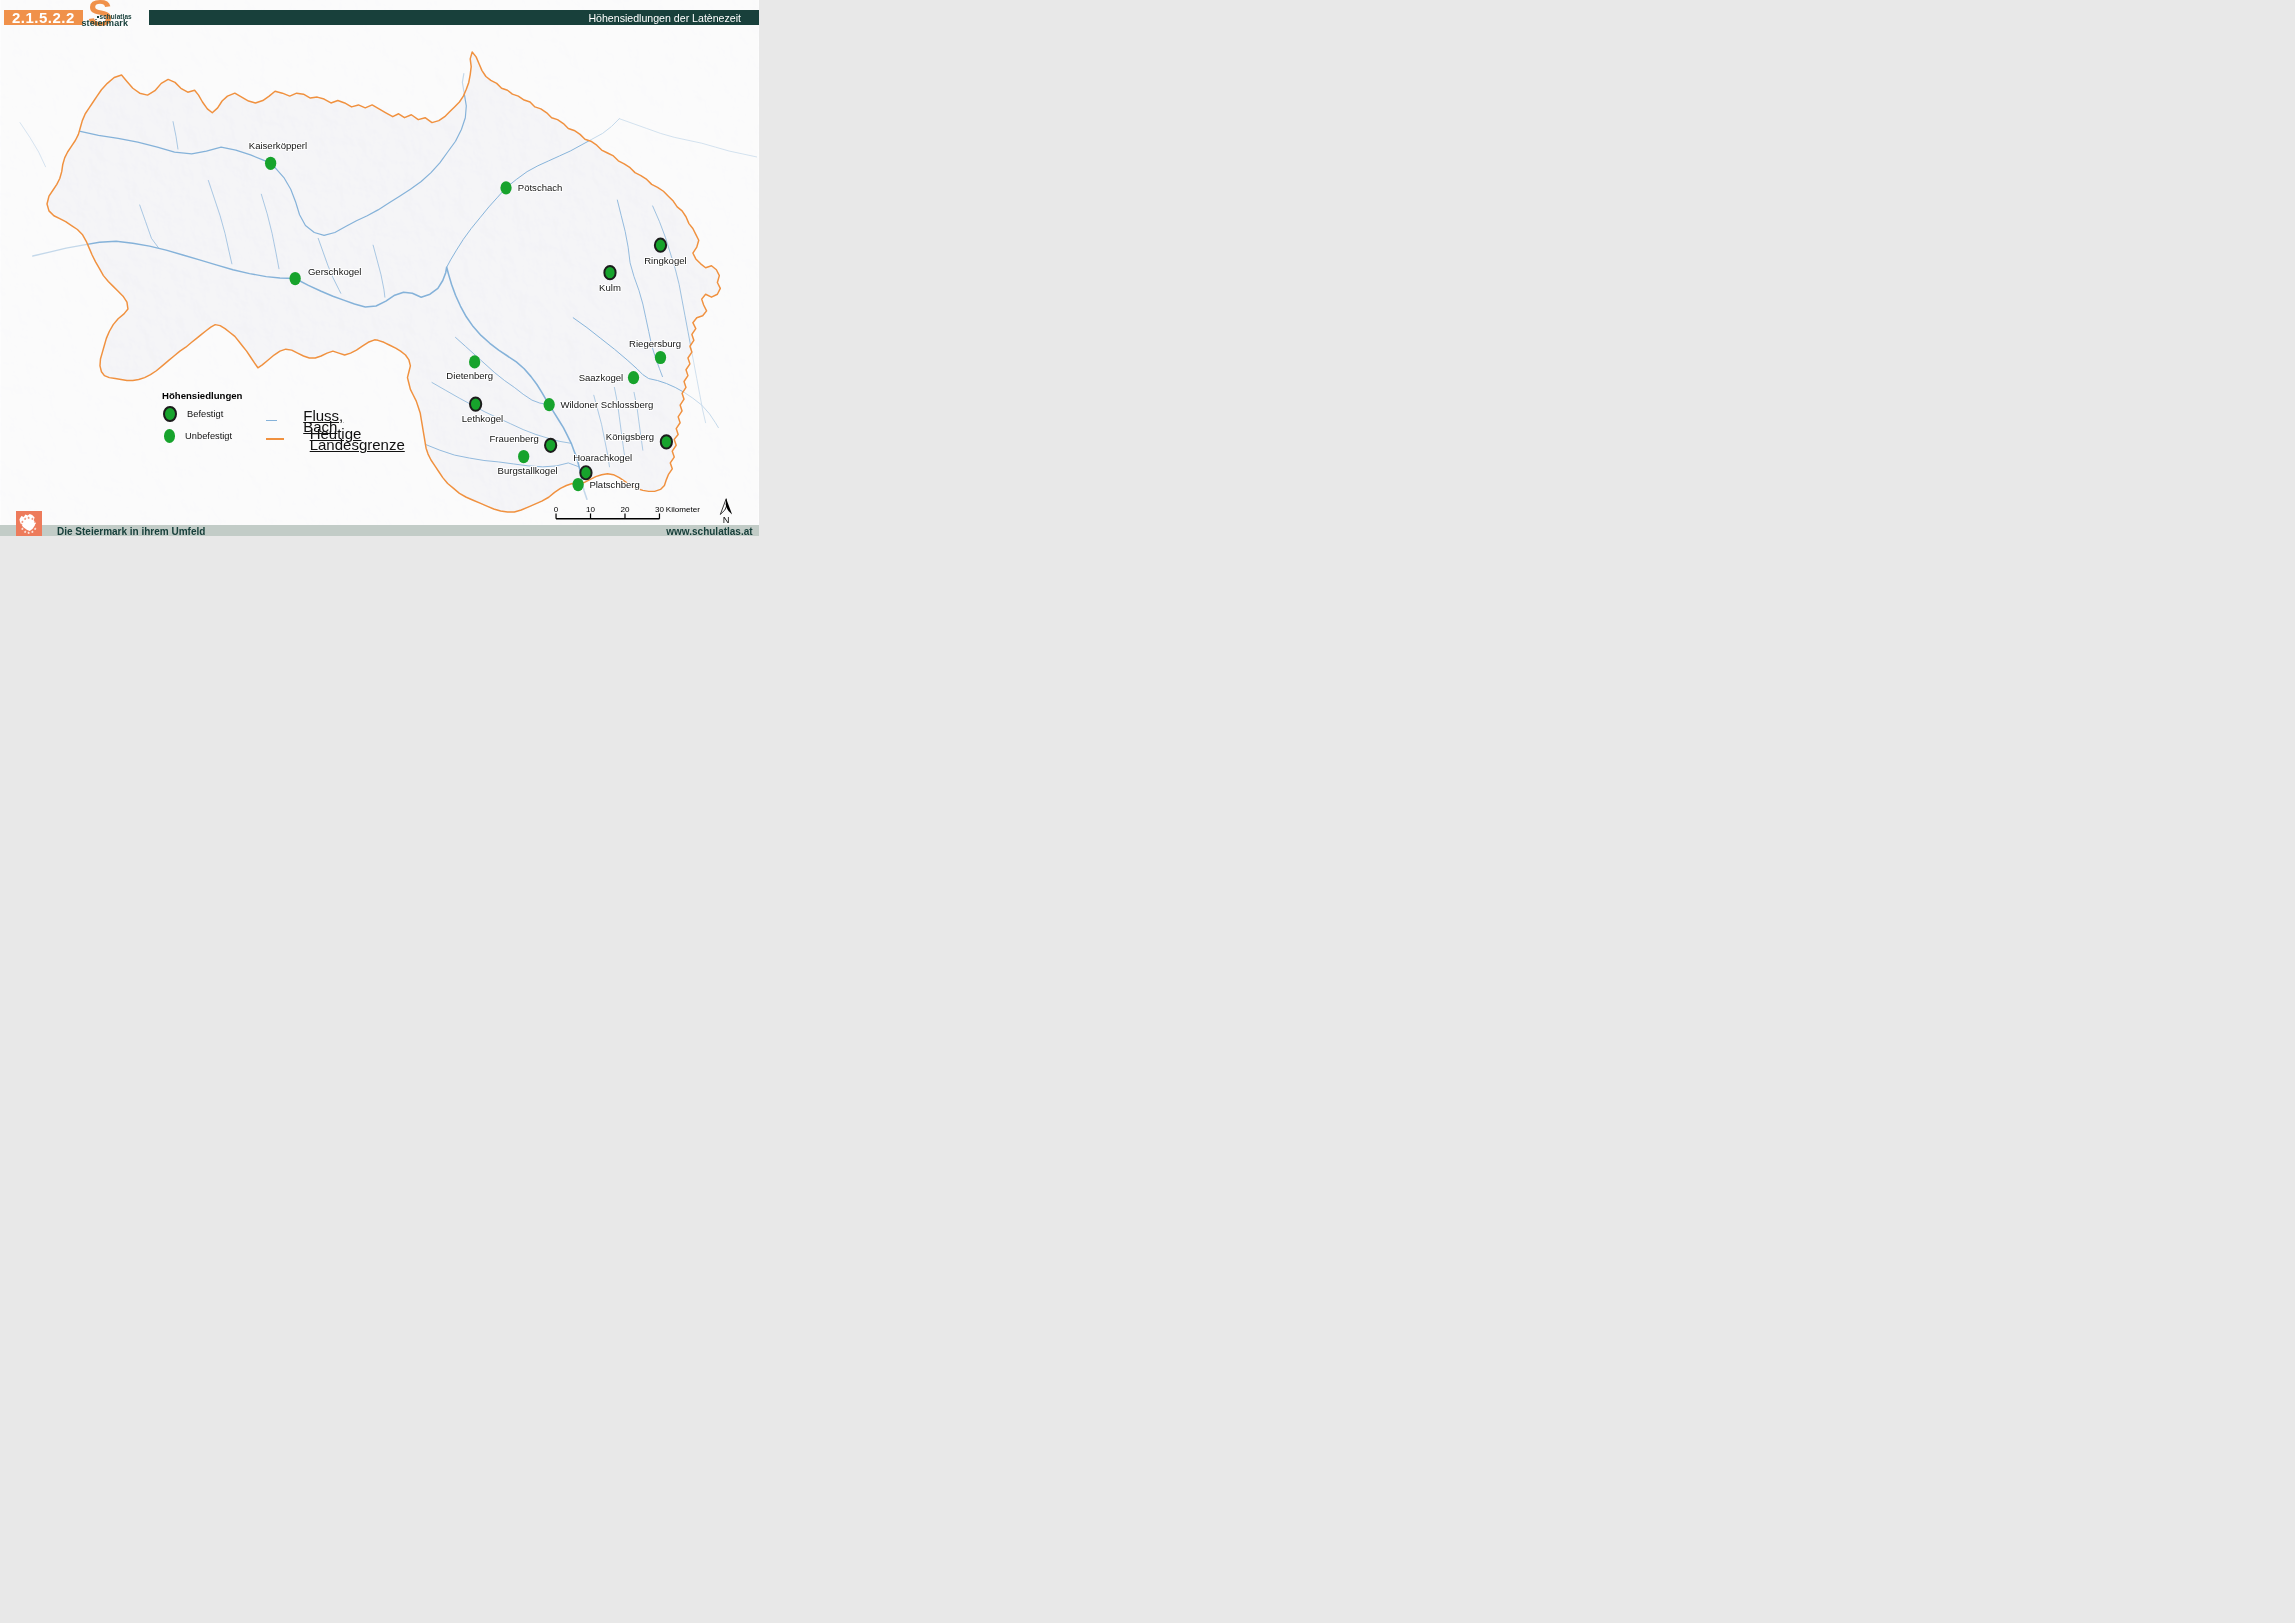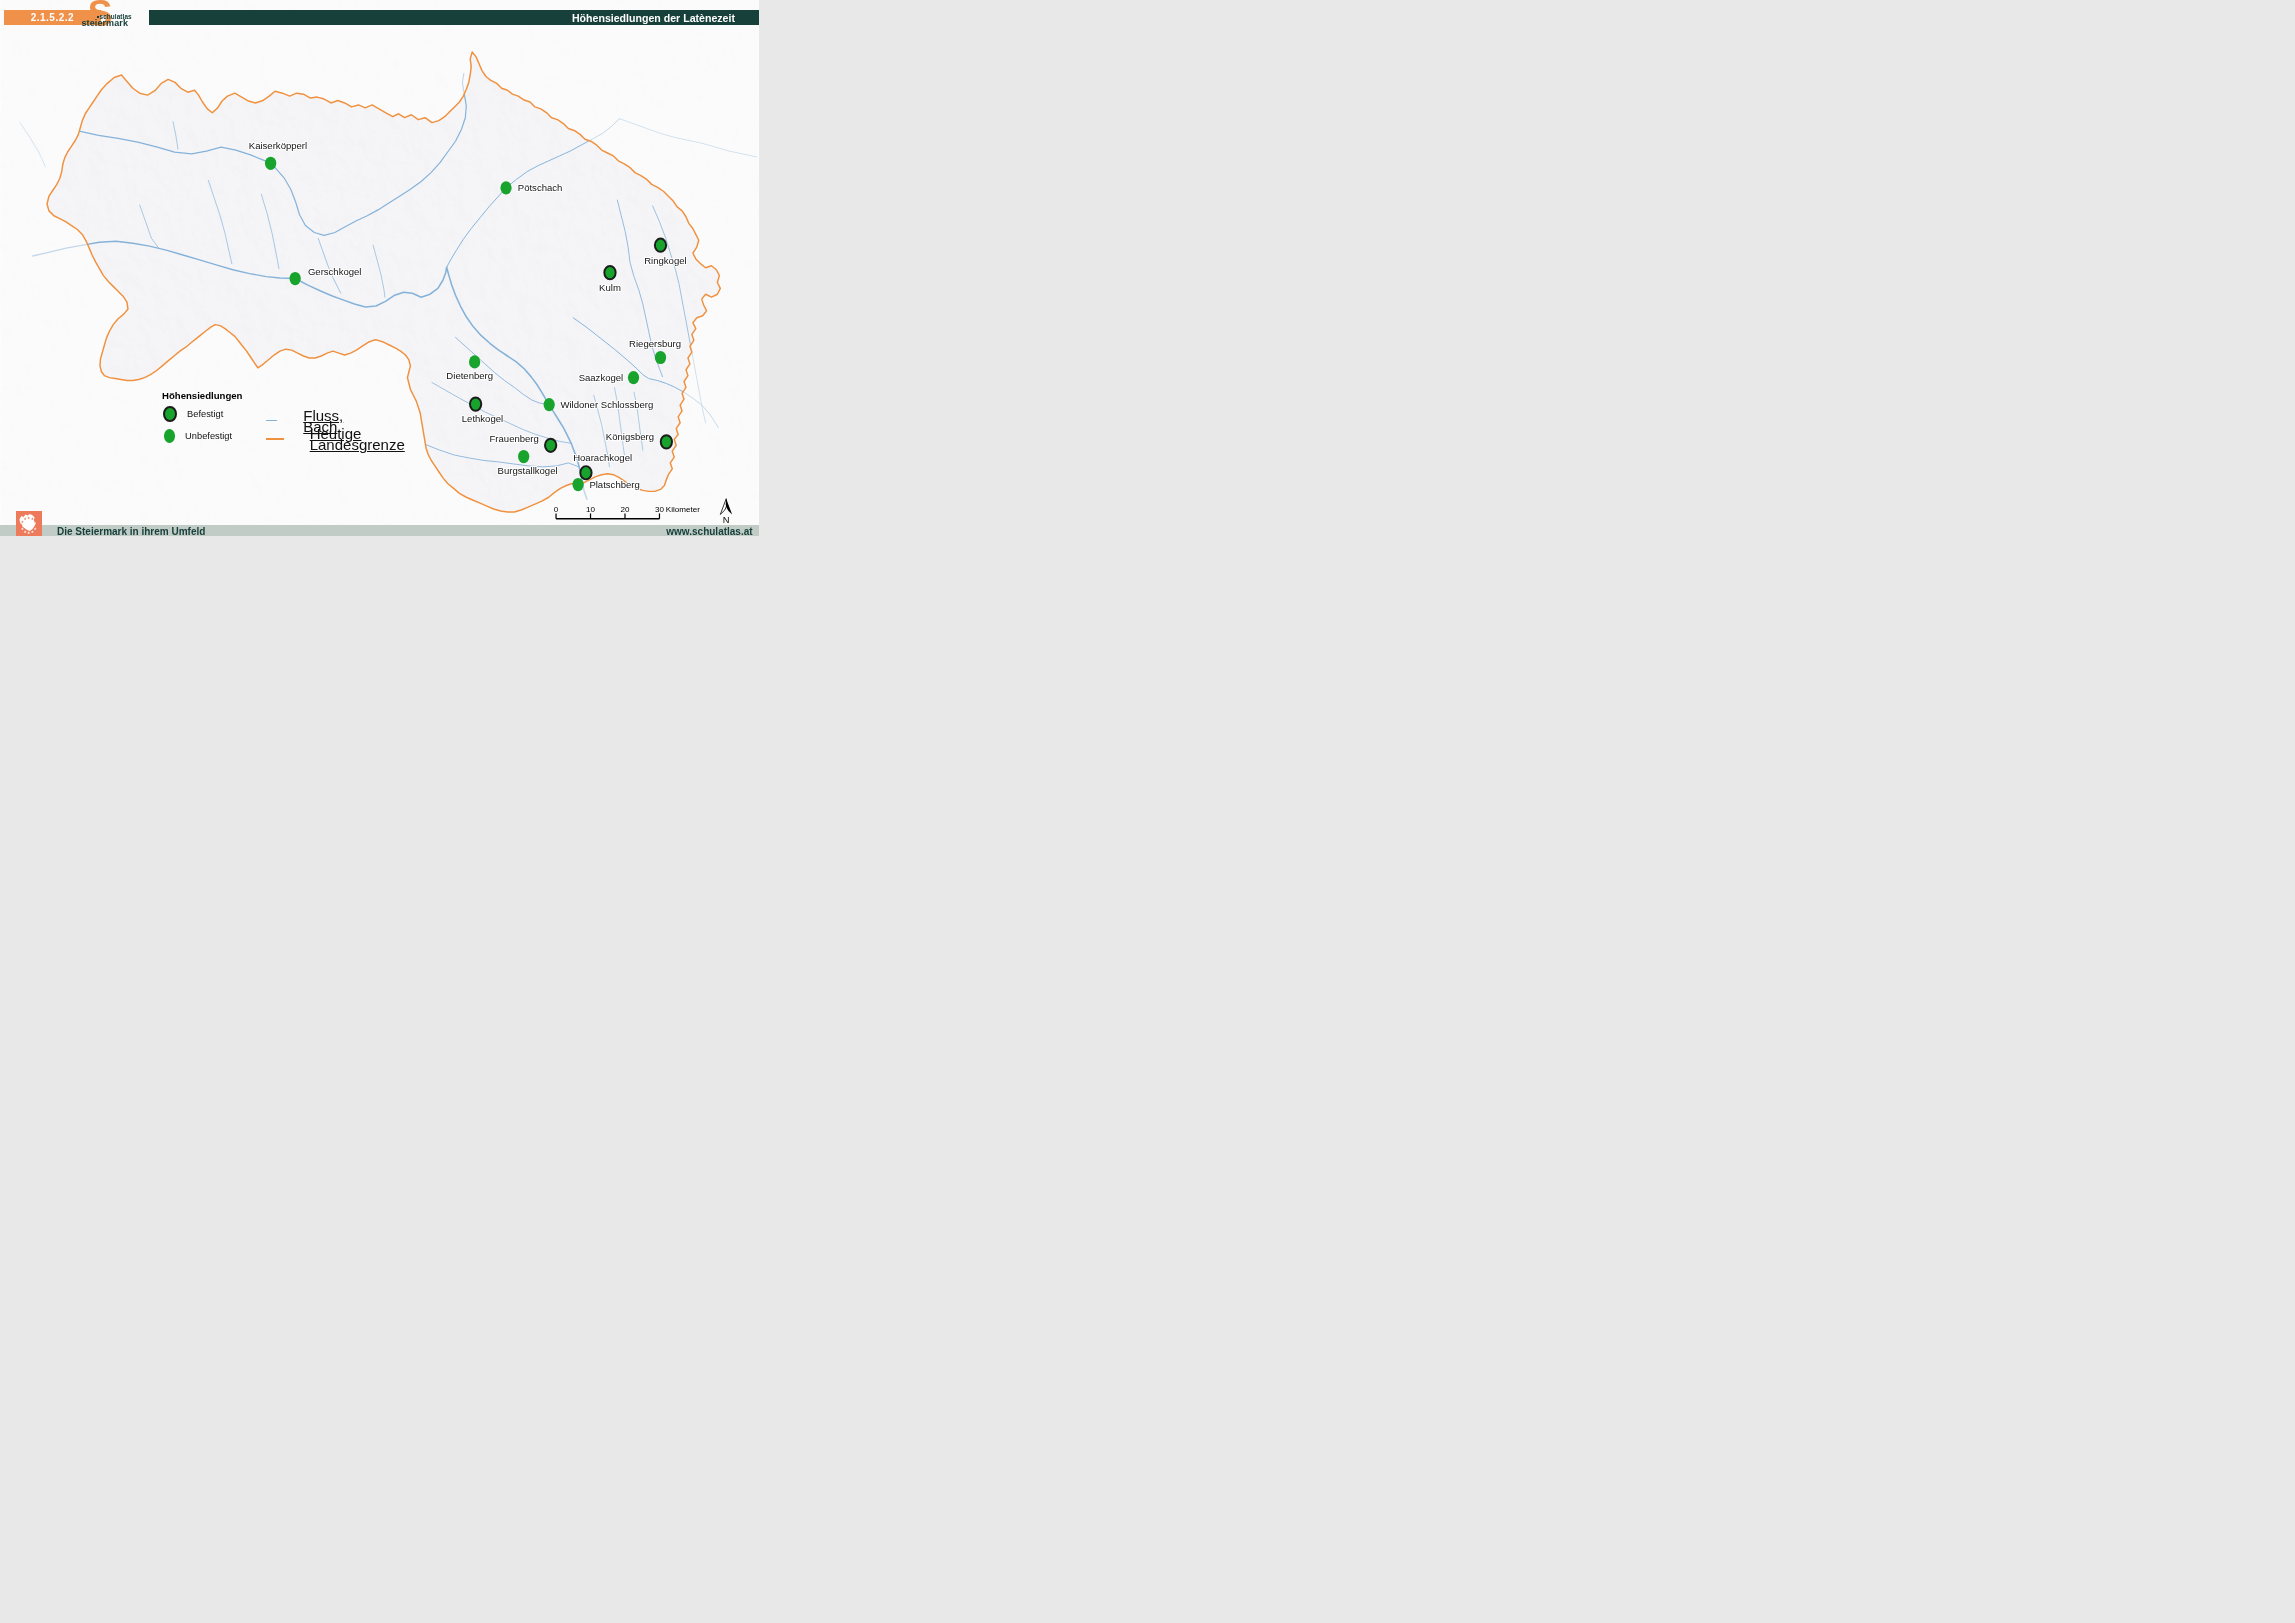--- a/index.html
+++ b/index.html
@@ -1,24 +1,24 @@
 <!DOCTYPE html>
 <html style="font-size:7.9px"><head>
 <meta charset="utf-8">
 <style>
   html,body{margin:0;padding:0;background:#e8e8e8;}
   body{font-family:"Liberation Sans", sans-serif;}
   #stage{position:relative;width:759px;height:536px;overflow:hidden;background:#f1f0f1;}
   #map-svg{position:absolute;left:0;top:0;}
   
-  #code-badge{position:absolute;left:3.9px;top:9.8px;width:97px;height:15.7px;background:#f0914a;
-    color:#fff;font-weight:bold;font-size:10px;display:flex;align-items:center;justify-content:center;letter-spacing:0.5px;}
+  #code-badge{position:absolute;left:3.9px;top:9.8px;width:79px;height:15.7px;background:#f0914a;
+    color:#fff;font-weight:bold;font-size:15px;display:flex;align-items:center;justify-content:center;letter-spacing:0.5px;}
   #title-bar{position:absolute;left:149px;top:9.8px;right:0;height:15.7px;background:#18403b;color:#fff;
-    display:flex;align-items:center;justify-content:flex-end;padding-right:24px;box-sizing:border-box;
-    font-weight:bold;font-size:10.6px;}
+    display:flex;align-items:center;justify-content:flex-end;padding-right:18px;box-sizing:border-box;
+    font-weight:normal;font-size:10.6px;}
   #logo{position:absolute;left:79px;top:1px;width:54px;height:35px;}
   #logo .big-s{position:absolute;left:8.8px;top:-5.9px;font-size:37px;font-weight:bold;color:#f0914a;line-height:1;}
   #logo .l1{position:absolute;left:18px;top:11.8px;font-size:6.4px;font-weight:bold;color:#18403b;letter-spacing:0.1px;}
   #logo .l1::before{content:"";display:inline-block;width:1.5px;height:1.5px;background:#18403b;margin-right:1px;vertical-align:1px;}
   #logo .l2{position:absolute;left:2.5px;top:16.7px;font-size:9px;font-weight:bold;color:#18403b;letter-spacing:0.1px;}
   
   #legend{position:absolute;left:162px;top:390px;width:191px;}
   #legend .lg-title{font-size:9.6px;font-weight:bold;color:#000;margin-bottom:13px;}
   .lg-row{position:absolute;display:flex;align-items:center;}
   .sym-fort{width:10.3px;height:12.8px;background:#17a32c;border:2px solid #1c1c1c;border-radius:50%;}

